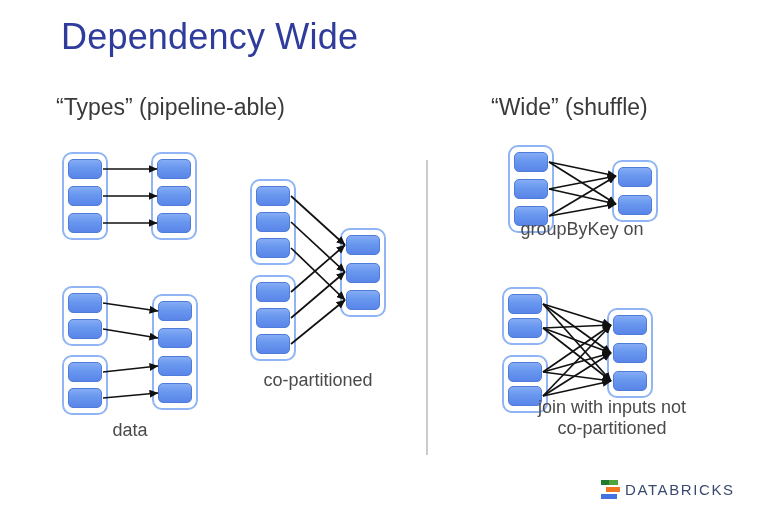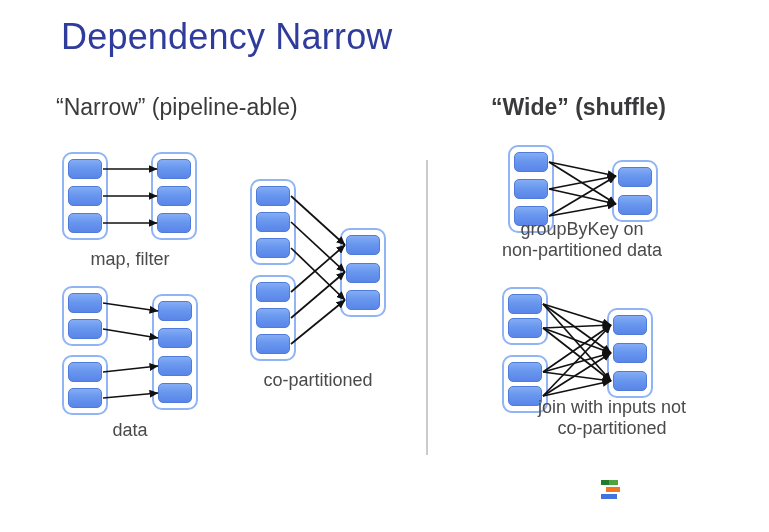--- a/index.html
+++ b/index.html
@@ -8,21 +8,21 @@
     font-family:"Liberation Sans","DejaVu Sans",sans-serif; overflow:hidden;
   }
   .slide-title {
     position:absolute; left:61px; top:16px;
     font-size:36px; letter-spacing:0.2px; color:#2f3c9b; font-weight:400;
   }
   .section-heading {
     position:absolute; font-size:23px; color:#3a3a3c; font-weight:400;
   }
   .heading-narrow { left:56px; top:94px; }
-  .heading-wide  { left:491px; top:94px;font-weight:bold; }
+  .heading-wide  { left:491px; top:94px; }
 
   .pc {
     position:absolute; box-sizing:border-box;
     border:2px solid #90b4f4; border-radius:10px; background:#ffffff;
     display:flex; flex-direction:column; justify-content:space-between;
     align-items:center; padding:5px 0;
   }
   .block {
     width:34px; height:20px; border-radius:5px; box-sizing:border-box;
     border:1px solid #4f7cd9;
@@ -50,38 +50,37 @@
   .bar-blue   { left:0; top:14px; width:16px; background:#4273e0; }
   .logo-text {
     font-size:15px; letter-spacing:1.6px; color:#3a4a6e; font-weight:400;
   }
 </style>
 </head>
 <body>
 
 <div class="slide">
 
-  <div class="slide-title">Dependency Narrow</div>
-
-  <div class="section-heading heading-narrow">“Narrow” (pipeline-able)</div>
+  <div class="slide-title">Dependency Wide</div>
+
+  <div class="section-heading heading-narrow">“Types” (pipeline-able)</div>
   <div class="section-heading heading-wide">“Wide” (shuffle)</div>
 
   <div class="divider"></div>
 
   <div class="pc" style="left:62px; top:152px; width:46px; height:88px;">
       <div class="block"></div>
       <div class="block"></div>
       <div class="block"></div>
     </div>
   <div class="pc" style="left:151px; top:152px; width:46px; height:88px;">
       <div class="block"></div>
       <div class="block"></div>
       <div class="block"></div>
     </div>
-  <div class="dlabel" style="left:130px; top:249px;">map, filter</div>
 
   <div class="pc" style="left:62px; top:286px; width:46px; height:60px;">
       <div class="block"></div>
       <div class="block"></div>
     </div>
   <div class="pc" style="left:62px; top:355px; width:46px; height:60px;">
       <div class="block"></div>
       <div class="block"></div>
     </div>
   <div class="pc" style="left:152px; top:294px; width:46px; height:116px;">
@@ -115,21 +114,20 @@
       <div class="block"></div>
       <div class="block"></div>
       <div class="block"></div>
     </div>
   <div class="pc" style="left:612px; top:160px; width:46px; height:62px;">
       <div class="block"></div>
       <div class="block"></div>
     </div>
   <div class="dlabel" style="left:582px; top:219px;">
     <span style="display:block;">groupByKey on</span>
-    <span style="display:block;">non-partitioned data</span>
   </div>
 
   <div class="pc" style="left:502px; top:287px; width:46px; height:58px;">
       <div class="block"></div>
       <div class="block"></div>
     </div>
   <div class="pc" style="left:502px; top:355px; width:46px; height:58px;">
       <div class="block"></div>
       <div class="block"></div>
     </div>
@@ -191,15 +189,16 @@
       <line x1="543" y1="396" x2="611" y2="381" marker-end="url(#ah)"></line>
     </g>
   </svg>
 
   <div class="logo">
     <div class="logo-icon">
       <div class="logo-bar bar-green"></div>
       <div class="logo-bar bar-orange"></div>
       <div class="logo-bar bar-blue"></div>
     </div>
+    <span class="logo-text">DATABRICKS</span>
   </div>
 
 </div>
 
 </body></html>

